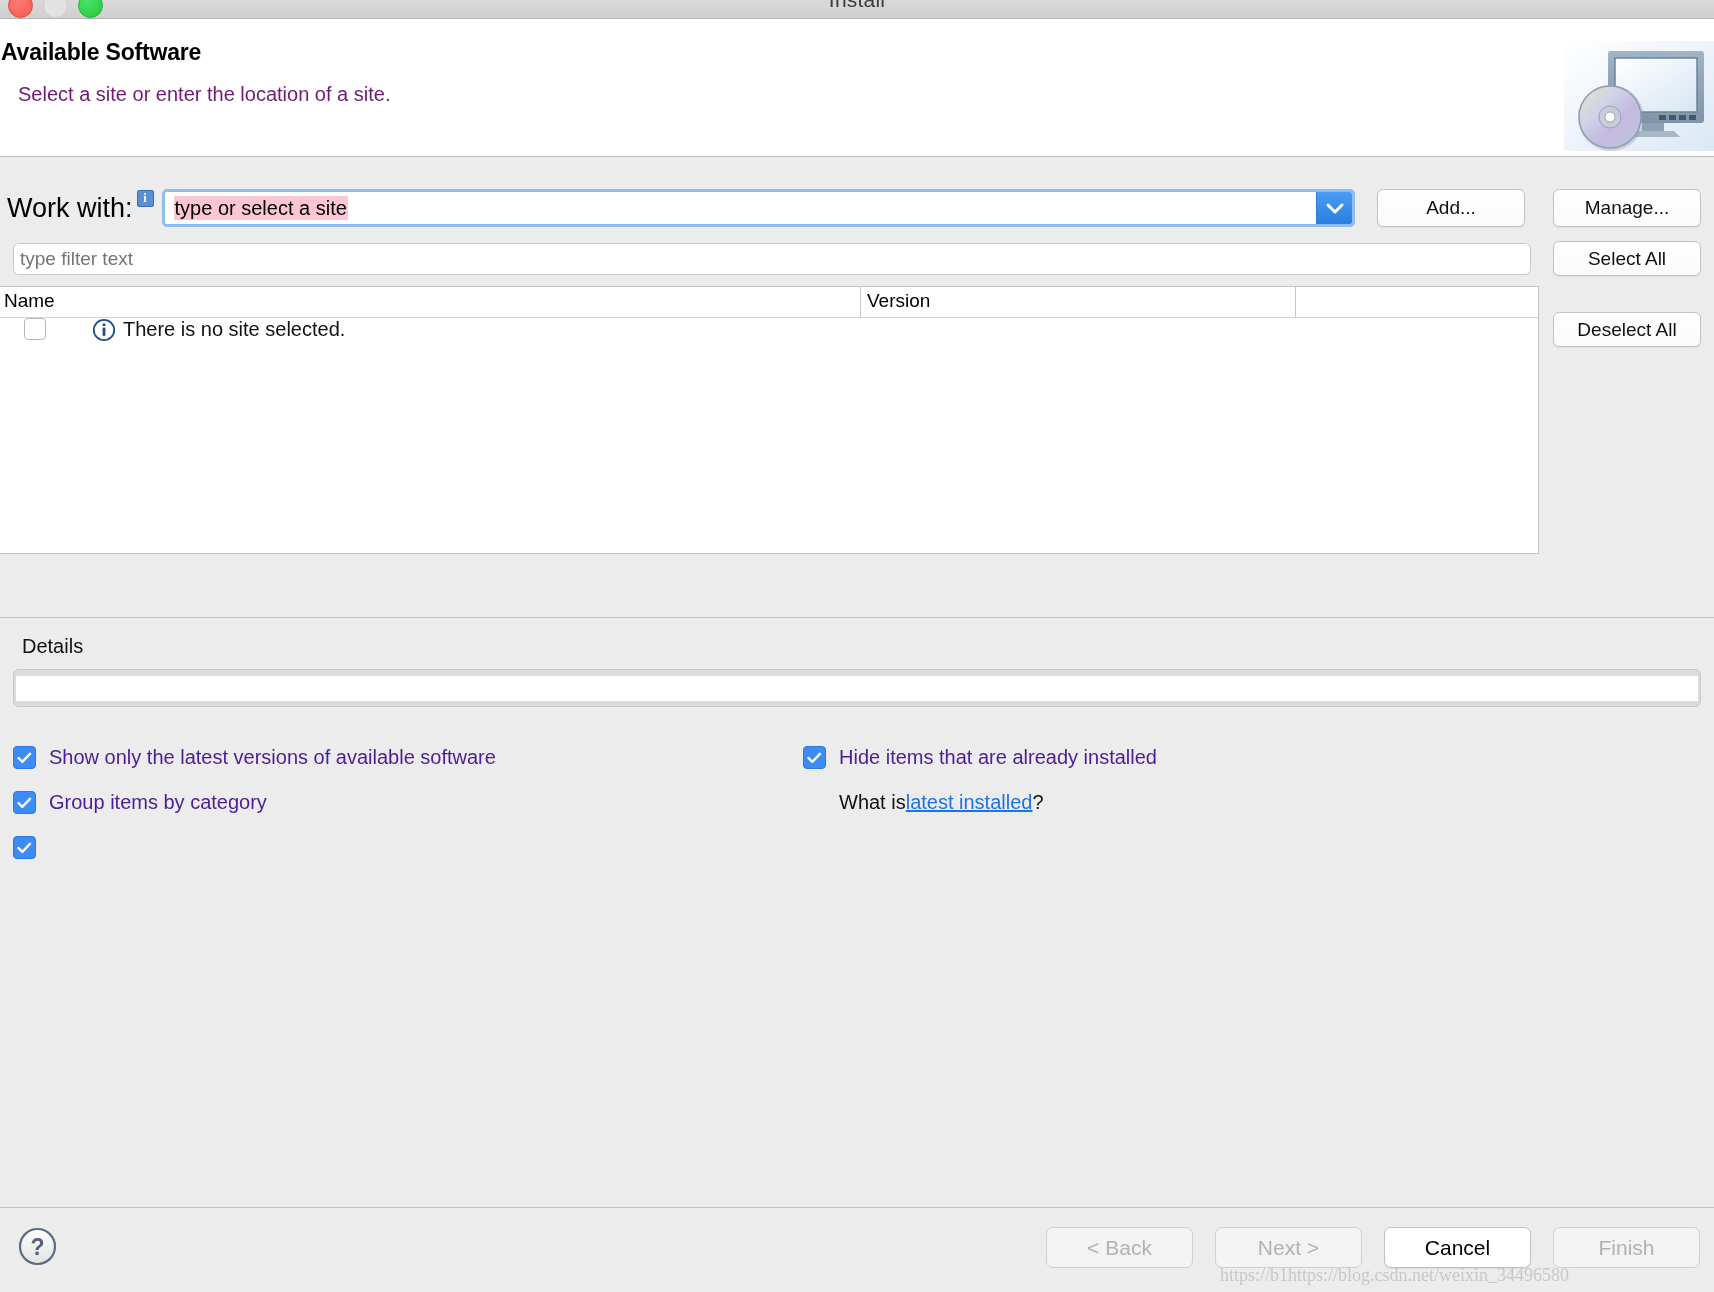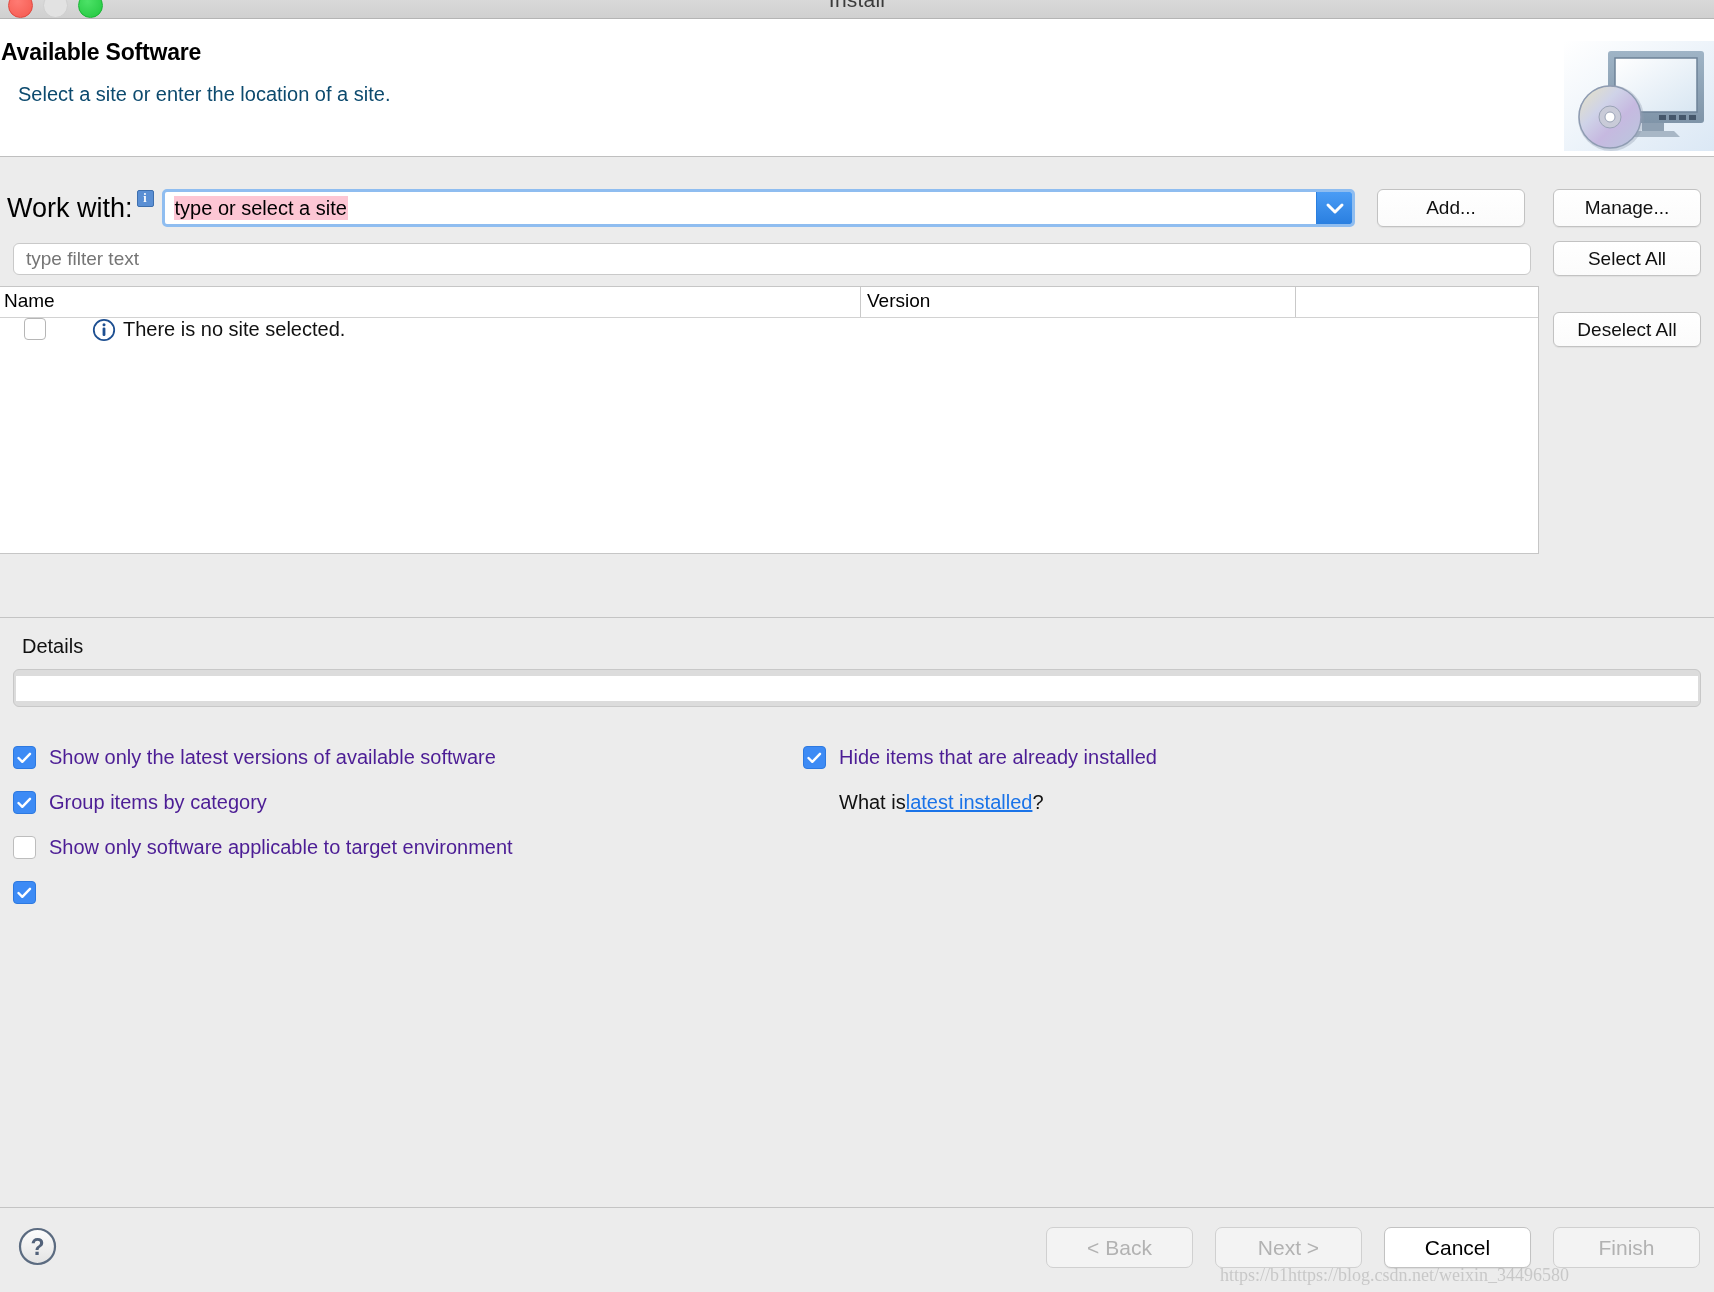--- a/index.html
+++ b/index.html
@@ -40,21 +40,21 @@
     height: 138px;
     border-bottom: 1px solid #bfbfbf;
     padding: 20px 0 0 1px;
   }
   .header h1 {
     font-size: 23px; font-weight: bold; color: #000;
     letter-spacing: -.2px;
   }
   .header .sub {
     margin-top: 17px; margin-left: 17px;
-    font-size: 20px; color: #0c4a6e;
+    font-size: 20px; color: #701a75;
   }
   .header-icon {
     position: absolute; right: 0px; top: 22px;
     width: 150px; height: 110px;
   }
 
   
   .body { padding: 0 0 0 0; }
 
   .workrow {
@@ -124,21 +124,21 @@
     padding: 0 13px 0 13px;
   }
   .filter-input {
     flex: 1;
     height: 32px;
     border: 1px solid #c9c9c9;
     border-radius: 6px;
     background: #fff;
     font-size: 19px;
     color: #b3b3b3;
-    padding-left: 12px;
+    padding-left: 6px;
     font-family: inherit;
     outline: none;
   }
   .btn-selectall   { width: 148px; height: 35px; margin-left: 22px; }
 
   .tablerow {
     display: flex;
     margin-top: 10px;
     padding: 0 13px 0 0;
   }
@@ -394,24 +394,20 @@
 
       <div class="opt">
         <div class="box on">
           <svg width="15" height="12" viewBox="0 0 15 12">
               <path d="M1.5 6 L5.3 9.8 L13 1.8" stroke="#fff" stroke-width="2.4" fill="none" stroke-linecap="round" stroke-linejoin="round"></path>
             </svg>
         </div>
         <div class="txt">Group items by category</div>
       </div>
 
-      <div class="opt">
-        <div class="box off"></div>
-        <div class="txt">Show only software applicable to target environment</div>
-      </div>
 
       <div class="opt">
         <div class="box on">
           <svg width="15" height="12" viewBox="0 0 15 12">
               <path d="M1.5 6 L5.3 9.8 L13 1.8" stroke="#fff" stroke-width="2.4" fill="none" stroke-linecap="round" stroke-linejoin="round"></path>
             </svg>
         </div>
       </div>
 
     </div>

